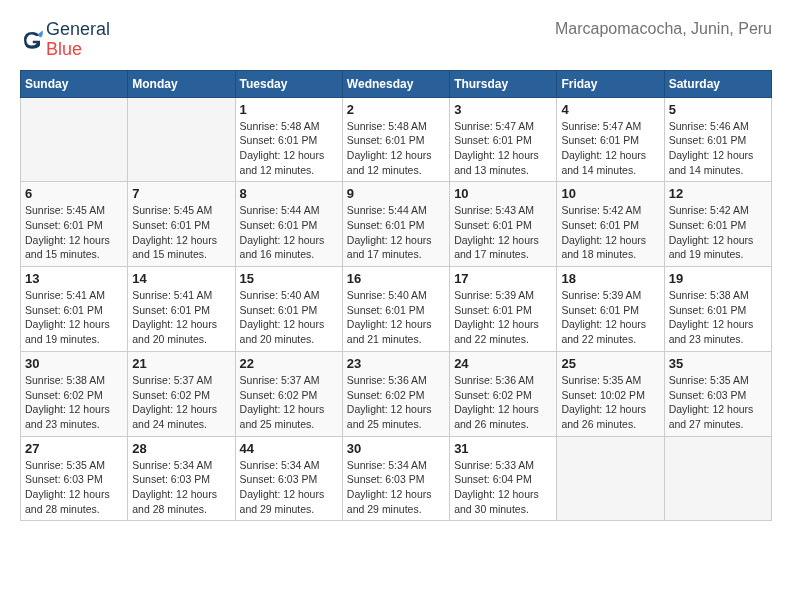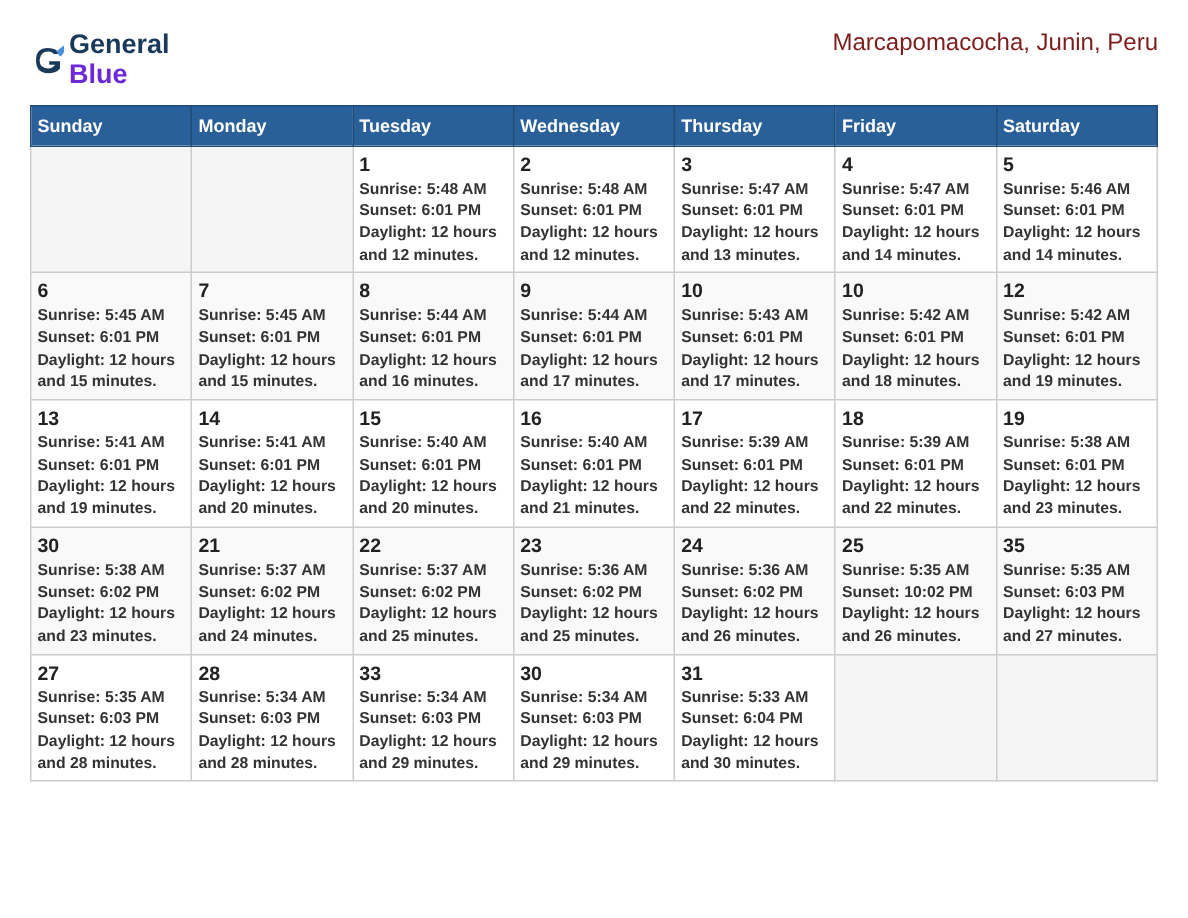--- a/index.html
+++ b/index.html
@@ -15,40 +15,40 @@
       justify-content: space-between;
       align-items: flex-start;
       margin-bottom: 10px;
     }
     .logo {
       display: flex;
       align-items: center;
     }
     .logo-text {
       font-size: 18px;
-      font-weight: bold;
+      font-weight: normal;
       color: #1a3a5c;
       line-height: 1.1;
     }
     .logo-icon {
       width: 24px;
       height: 24px;
       margin-right: 2px;
     }
     .title-section {
       text-align: right;
     }
     .main-title {
       font-size: 32px;
       font-weight: bold;
       color: #333;
     }
     .subtitle {
       font-size: 16px;
-      color: #7f1d1d;
+      color: #737373;
     }
     .calendar {
       width: 100%;
       border-collapse: collapse;
       font-size: 11px;
     }
     .calendar th {
       background-color: #2a6099;
       color: #fff;
       padding: 6px 4px;
@@ -72,39 +72,38 @@
       font-weight: bold;
       font-size: 13px;
       color: #222;
       display: block;
       margin-bottom: 2px;
     }
     .day-info {
       color: #333;
       font-size: 10.5px;
       line-height: 1.4;
-      font-weight: bold;
     }
     .empty-cell {
       background: #f5f5f5 !important;
     }
   </style>
 </head>
 <body>
 
 <div class="header-section">
   <div class="logo">
     <svg class="logo-icon" viewBox="0 0 30 30" xmlns="http://www.w3.org/2000/svg">
       <path d="M5 15 Q5 5 15 5 Q22 5 25 10 L20 10 Q18 8 15 8 Q9 8 8 15 Q8 22 15 22 Q19 22 21 19 L16 19 L16 16 L25 16 L25 22 Q22 26 15 26 Q5 26 5 15Z" fill="#1a3a5c"></path>
       <path d="M22 8 Q28 8 28 3 Q26 8 22 8Z" fill="#4a90d9"></path>
       <path d="M22 8 L28 3 Q30 10 25 12Z" fill="#4a90d9"></path>
     </svg>
     <div class="logo-text">
       <div>General</div>
-      <div style="color:#6d28d9;">Blue</div>
+      <div style="color:#ef4444;">Blue</div>
     </div>
   </div>
   <div class="title-section">
     <div class="subtitle">Marcapomacocha, Junin, Peru</div>
   </div>
 </div>
 
 <table class="calendar">
   <thead>
     <tr>
@@ -291,21 +290,21 @@
 Sunset: 6:03 PM
 Daylight: 12 hours and 28 minutes.</div>
         </td>
         <td>
           <span class="day-number">28</span>
           <div class="day-info">Sunrise: 5:34 AM
 Sunset: 6:03 PM
 Daylight: 12 hours and 28 minutes.</div>
         </td>
         <td>
-          <span class="day-number">33</span>
+          <span class="day-number">44</span>
           <div class="day-info">Sunrise: 5:34 AM
 Sunset: 6:03 PM
 Daylight: 12 hours and 29 minutes.</div>
         </td>
         <td>
           <span class="day-number">30</span>
           <div class="day-info">Sunrise: 5:34 AM
 Sunset: 6:03 PM
 Daylight: 12 hours and 29 minutes.</div>
         </td>

